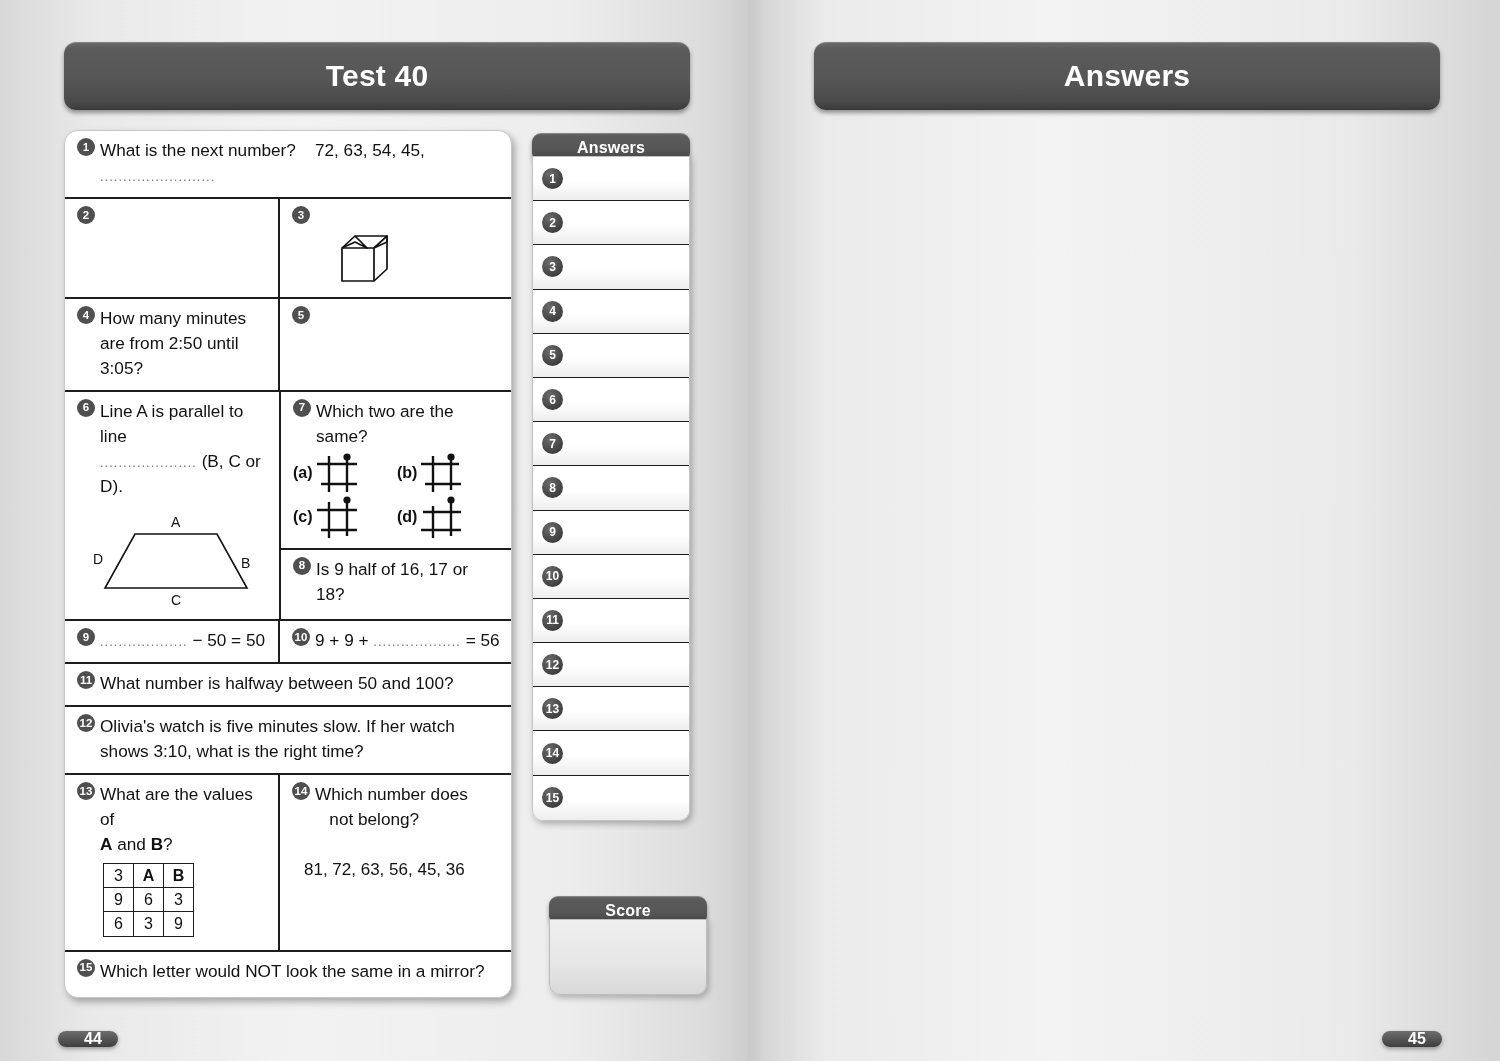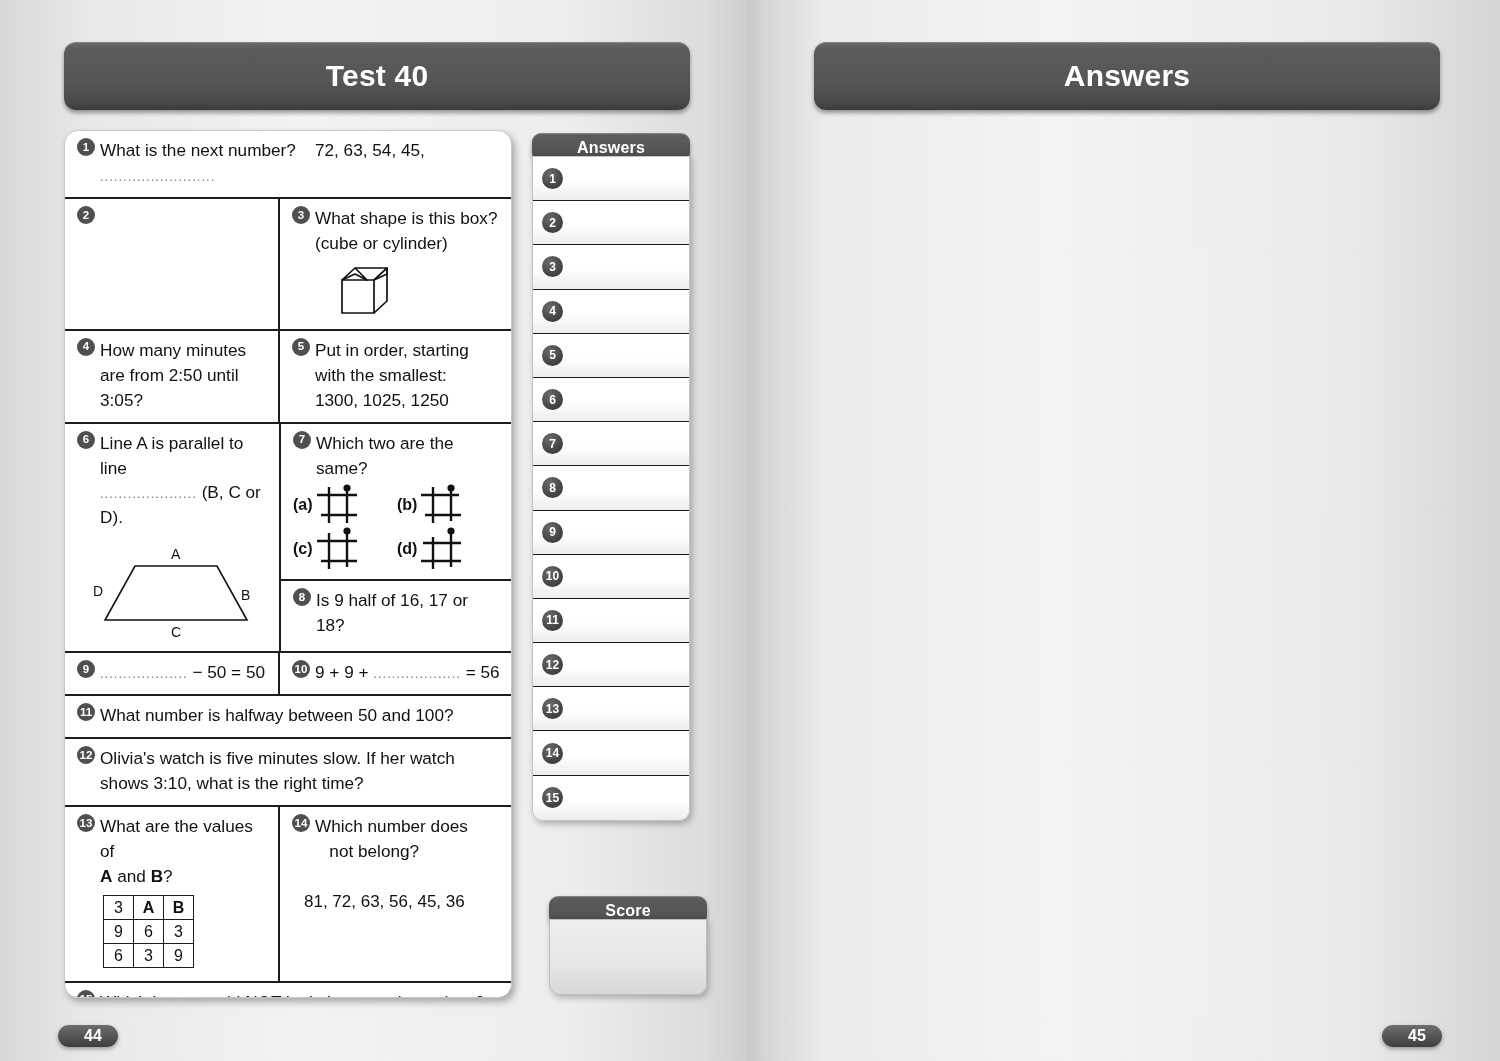--- a/index.html
+++ b/index.html
@@ -93,21 +93,21 @@
   .scorebox { position: absolute; left: 549px; top: 896px; width: 158px; }
   .score-body {
     margin-top: -6px; height: 76px;
     background: linear-gradient(180deg,#eeeeee 0%, #e6e6e6 60%, #d8d8d8 100%);
     border: 1px solid #bdbdbd; border-radius: 0 0 11px 11px;
     box-shadow: 2px 3px 6px rgba(0,0,0,.26);
   }
 
   
   .pagenum {
-    position: absolute; bottom: 14px; width: 60px; height: 22px;
+    position: absolute; bottom: 14px; width: 60px; height: 16px;
     border-radius: 15px; color:#fff; font-weight:bold; font-size:16px;
     display:flex; align-items:center; justify-content:center;
     background: linear-gradient(180deg,#6d6d6d 0%, #585858 45%, #3e3e3e 100%);
     box-shadow: 0 2px 4px rgba(0,0,0,.35);
     padding-left: 10px;
   }
   .pagenum.left { left: 58px; }
   .pagenum.right { right: 58px; }
 
   svg { display:block; }
@@ -138,24 +138,20 @@
 
       <div class="qrow">
         <div class="qcell split" style="flex:0 0 215px;">
           <div class="qbody">
             <span class="qnum">2</span>
           </div>
         </div>
         <div class="qcell">
           <div class="qbody">
             <span class="qnum">3</span>
-            <span class="qtext">
-              <span>What shape is this box?</span><br>
-              <span>(cube or cylinder)</span>
-            </span>
           </div>
           <div style="padding-left:42px;padding-top:4px;">
             <svg width="62" height="60" viewBox="0 0 62 60">
               <g fill="none" stroke="#111" stroke-width="1.7" stroke-linejoin="round">
                 <rect x="8" y="20" width="32" height="33"></rect>
                 <path d="M8 20 L21 8 L53 8 L40 20"></path>
                 <path d="M40 20 L53 8 L53 41 L40 53"></path>
                 <path d="M8 20 L21 14 L33 20 L21 8"></path>
                 <path d="M40 20 L53 14 L53 8"></path>
               </g>
@@ -167,24 +163,20 @@
       <div class="qrow">
         <div class="qcell split" style="flex:0 0 215px;">
           <div class="qbody">
             <span class="qnum">4</span>
             <span class="qtext">How many minutes are from 2:50 until 3:05?</span>
           </div>
         </div>
         <div class="qcell">
           <div class="qbody">
             <span class="qnum">5</span>
-            <span class="qtext">
-              <span>Put in order, starting with the smallest:</span><br>
-              <span>1300, 1025, 1250</span>
-            </span>
           </div>
         </div>
       </div>
 
       <div class="qrow">
         <div class="qcell split" style="flex:0 0 215px;">
           <div class="qbody">
             <span class="qnum">6</span>
             <span class="qtext">Line A is parallel to line</span>
           </div>

